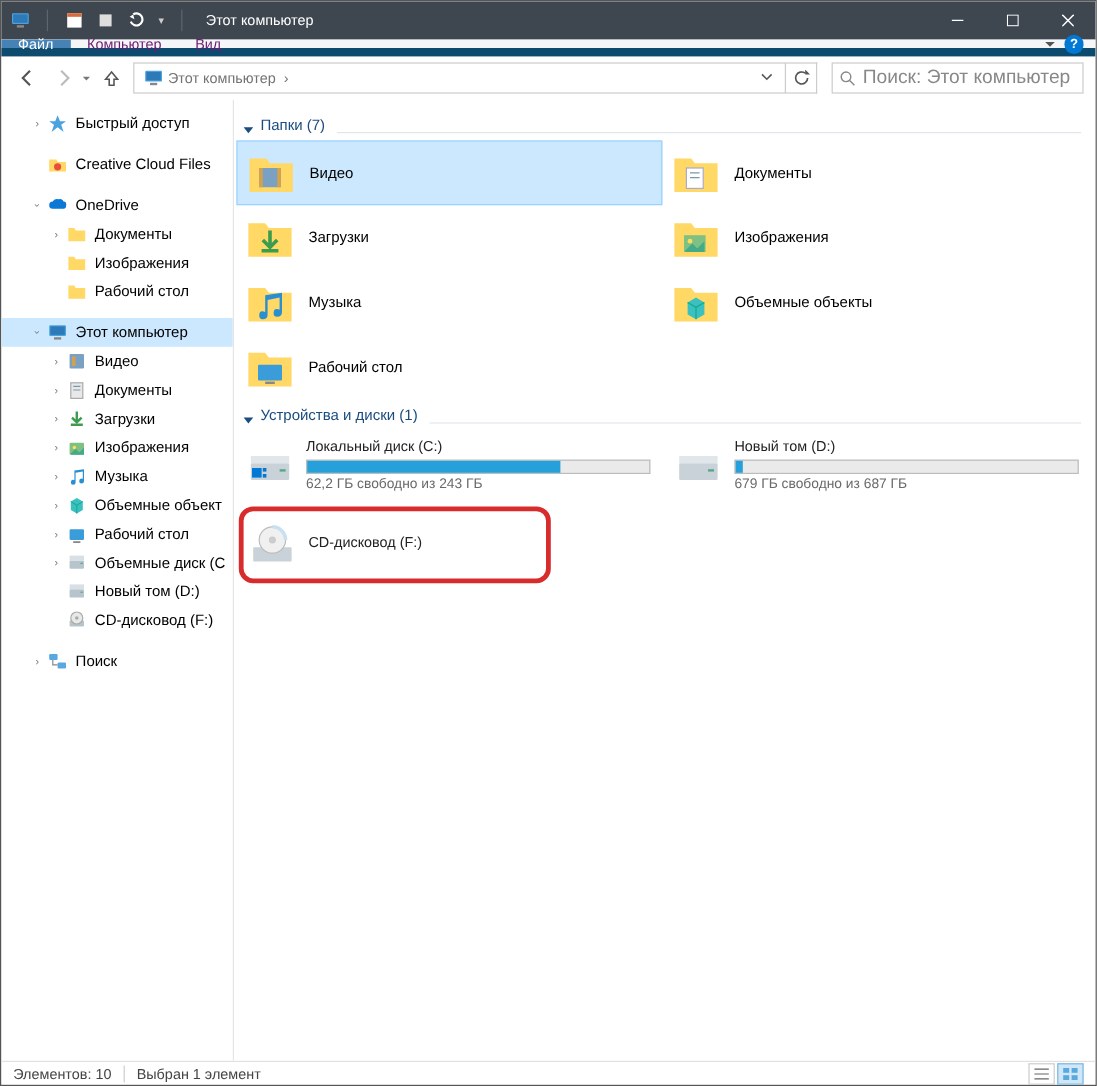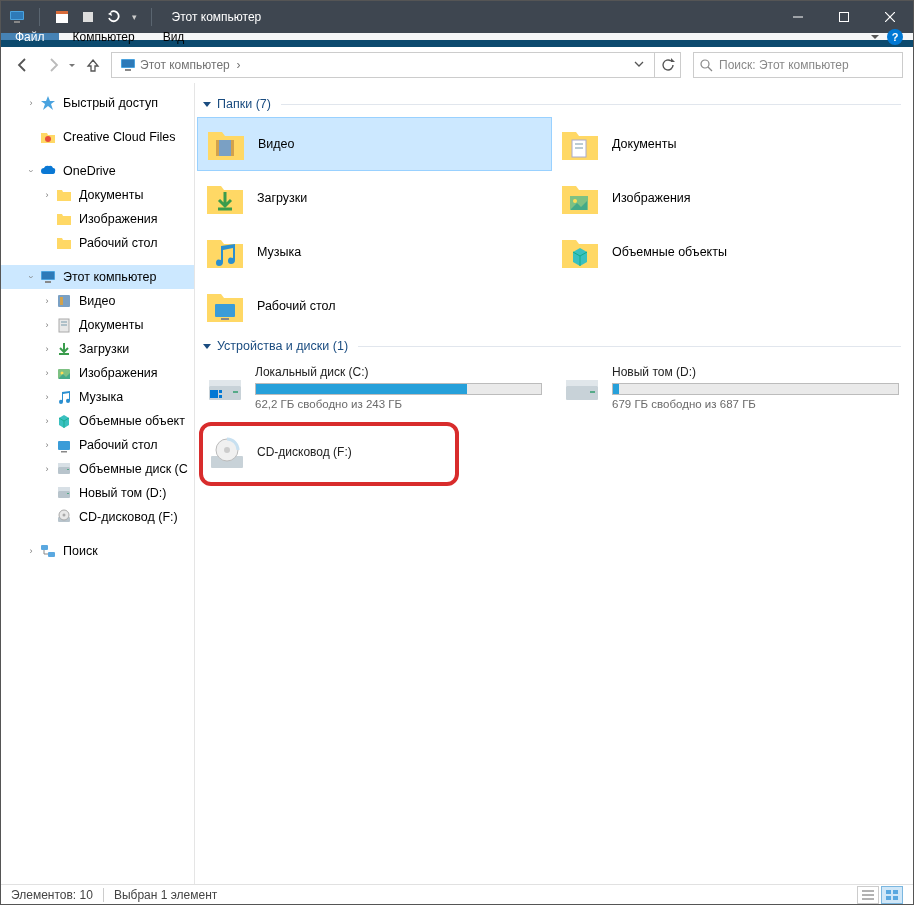--- a/index.html
+++ b/index.html
@@ -11,53 +11,53 @@
 .titlebar-icons { display: flex; align-items: center; gap: 10px; padding: 0 8px; }
 .tb-icon { width: 16px; height: 16px; display: flex; align-items: center; justify-content: center; }
 .titlebar-sep { width: 1px; height: 18px; background: #5a6570; margin: 0 4px; }
 .titlebar-title { margin-left: 8px; flex: 1; }
 .titlebar-controls { display: flex; }
 .tb-ctrl { width: 46px; height: 32px; display: flex; align-items: center; justify-content: center; color: #fff; }
 
 
 .ribbon { height: 14px; background: #f5f6f7; display: flex; align-items: stretch; border-bottom: 7px solid #0c4a6e; font-size: 12px; }
 .ribbon-file { background: #4682b4; color: #fff; padding: 0 14px; display: flex; align-items: center; }
-.ribbon-tab { padding: 0 14px; display: flex; align-items: center; color: #000000; }
+.ribbon-tab { padding: 0 14px; display: flex; align-items: center; color: #701a75; }
 .ribbon-spacer { flex: 1; }
 .ribbon-right { display: flex; align-items: center; gap: 8px; padding-right: 10px; }
 .help-icon { width: 16px; height: 16px; background: #0078d4; border-radius: 50%; color: #fff; font-size: 11px; display: flex; align-items: center; justify-content: center; font-weight: bold; }
 .chevron-small { width: 0; height: 0; border-left: 4px solid transparent; border-right: 4px solid transparent; border-top: 4px solid #555; }
 
 
 .navbar { height: 36px; display: flex; align-items: center; padding: 4px 10px; gap: 6px; }
 .nav-btn { width: 24px; height: 24px; display: flex; align-items: center; justify-content: center; color: #555; }
 .nav-btn.disabled { color: #bbb; }
 .nav-dropdown { width: 0; height: 0; border-left: 3px solid transparent; border-right: 3px solid transparent; border-top: 3px solid #777; margin-left: -2px; }
 .address-bar { flex: 1; height: 26px; border: 1px solid #ccc; display: flex; align-items: center; padding: 0 4px; font-size: 12px; background: #fff; }
 .address-icon { width: 16px; height: 16px; margin: 0 4px; }
 .address-text { flex: 1; color: #737373; }
 .address-drop { padding: 0 6px; color: #555; }
 .refresh-btn { width: 26px; height: 26px; border: 1px solid #ccc; border-left: none; display: flex; align-items: center; justify-content: center; color: #555; margin-left: -6px; }
-.search-bar { width: 210px; height: 26px; border: 1px solid #ccc; display: flex; align-items: center; padding: 0 6px; font-size: 12px; color: #888; margin-left: 6px; }
+.search-bar { width: 210px; height: 26px; border: 1px solid #ccc; display: flex; align-items: center; padding: 0 6px; font-size: 16px; color: #888; margin-left: 6px; }
 .search-bar svg { margin-right: 6px; }
 
 
 .content { flex: 1; display: flex; overflow: hidden; }
 .sidebar { width: 194px; border-right: 1px solid #e5e5e5; padding: 8px 0; font-size: 12.5px; overflow-y: auto; }
 .tree-item { display: flex; align-items: center; height: 24px; padding-left: 8px; cursor: default; white-space: nowrap; }
 .tree-item.selected { background: #cce8ff; }
 .tree-arrow { width: 12px; height: 12px; display: flex; align-items: center; justify-content: center; color: #7a7a7a; font-size: 9px; margin-right: 2px; }
 .tree-arrow.empty { visibility: hidden; }
 .tree-icon { width: 18px; height: 18px; margin-right: 6px; display: flex; align-items: center; justify-content: center; }
 .tree-item.level1 { padding-left: 24px; }
 .tree-item.level2 { padding-left: 40px; }
 .tree-spacer { height: 10px; }
 
 .main { flex: 1; padding: 8px 4px 8px 0; overflow-y: auto; }
-.group-header { display: flex; align-items: center; font-size: 12.5px; color: #1a4c80; padding: 6px 8px; }
+.group-header { display: flex; align-items: flex-end; font-size: 12.5px; color: #1a4c80; padding: 6px 8px; }
 .group-header .chev { width: 0; height: 0; border-left: 4px solid transparent; border-right: 4px solid transparent; border-top: 5px solid #1a4c80; margin-right: 6px; }
 .group-header .line { flex: 1; height: 1px; background: #e1e6ed; margin-left: 10px; }
 
 .folders-grid { display: grid; grid-template-columns: 1fr 1fr; padding: 0 2px; }
 .folder-tile { display: flex; align-items: center; height: 54px; padding: 4px 8px; gap: 12px; font-size: 12.5px; }
 .folder-tile.selected { background: #cce8ff; border: 1px solid #99d1ff; }
 .folder-tile .big-icon { width: 40px; height: 40px; display: flex; align-items: center; justify-content: center; }
 
 .drives-grid { display: grid; grid-template-columns: 1fr 1fr; padding: 0 2px; gap: 4px; }
 .drive-tile { display: flex; align-items: center; padding: 6px 8px; gap: 10px; font-size: 12px; }

